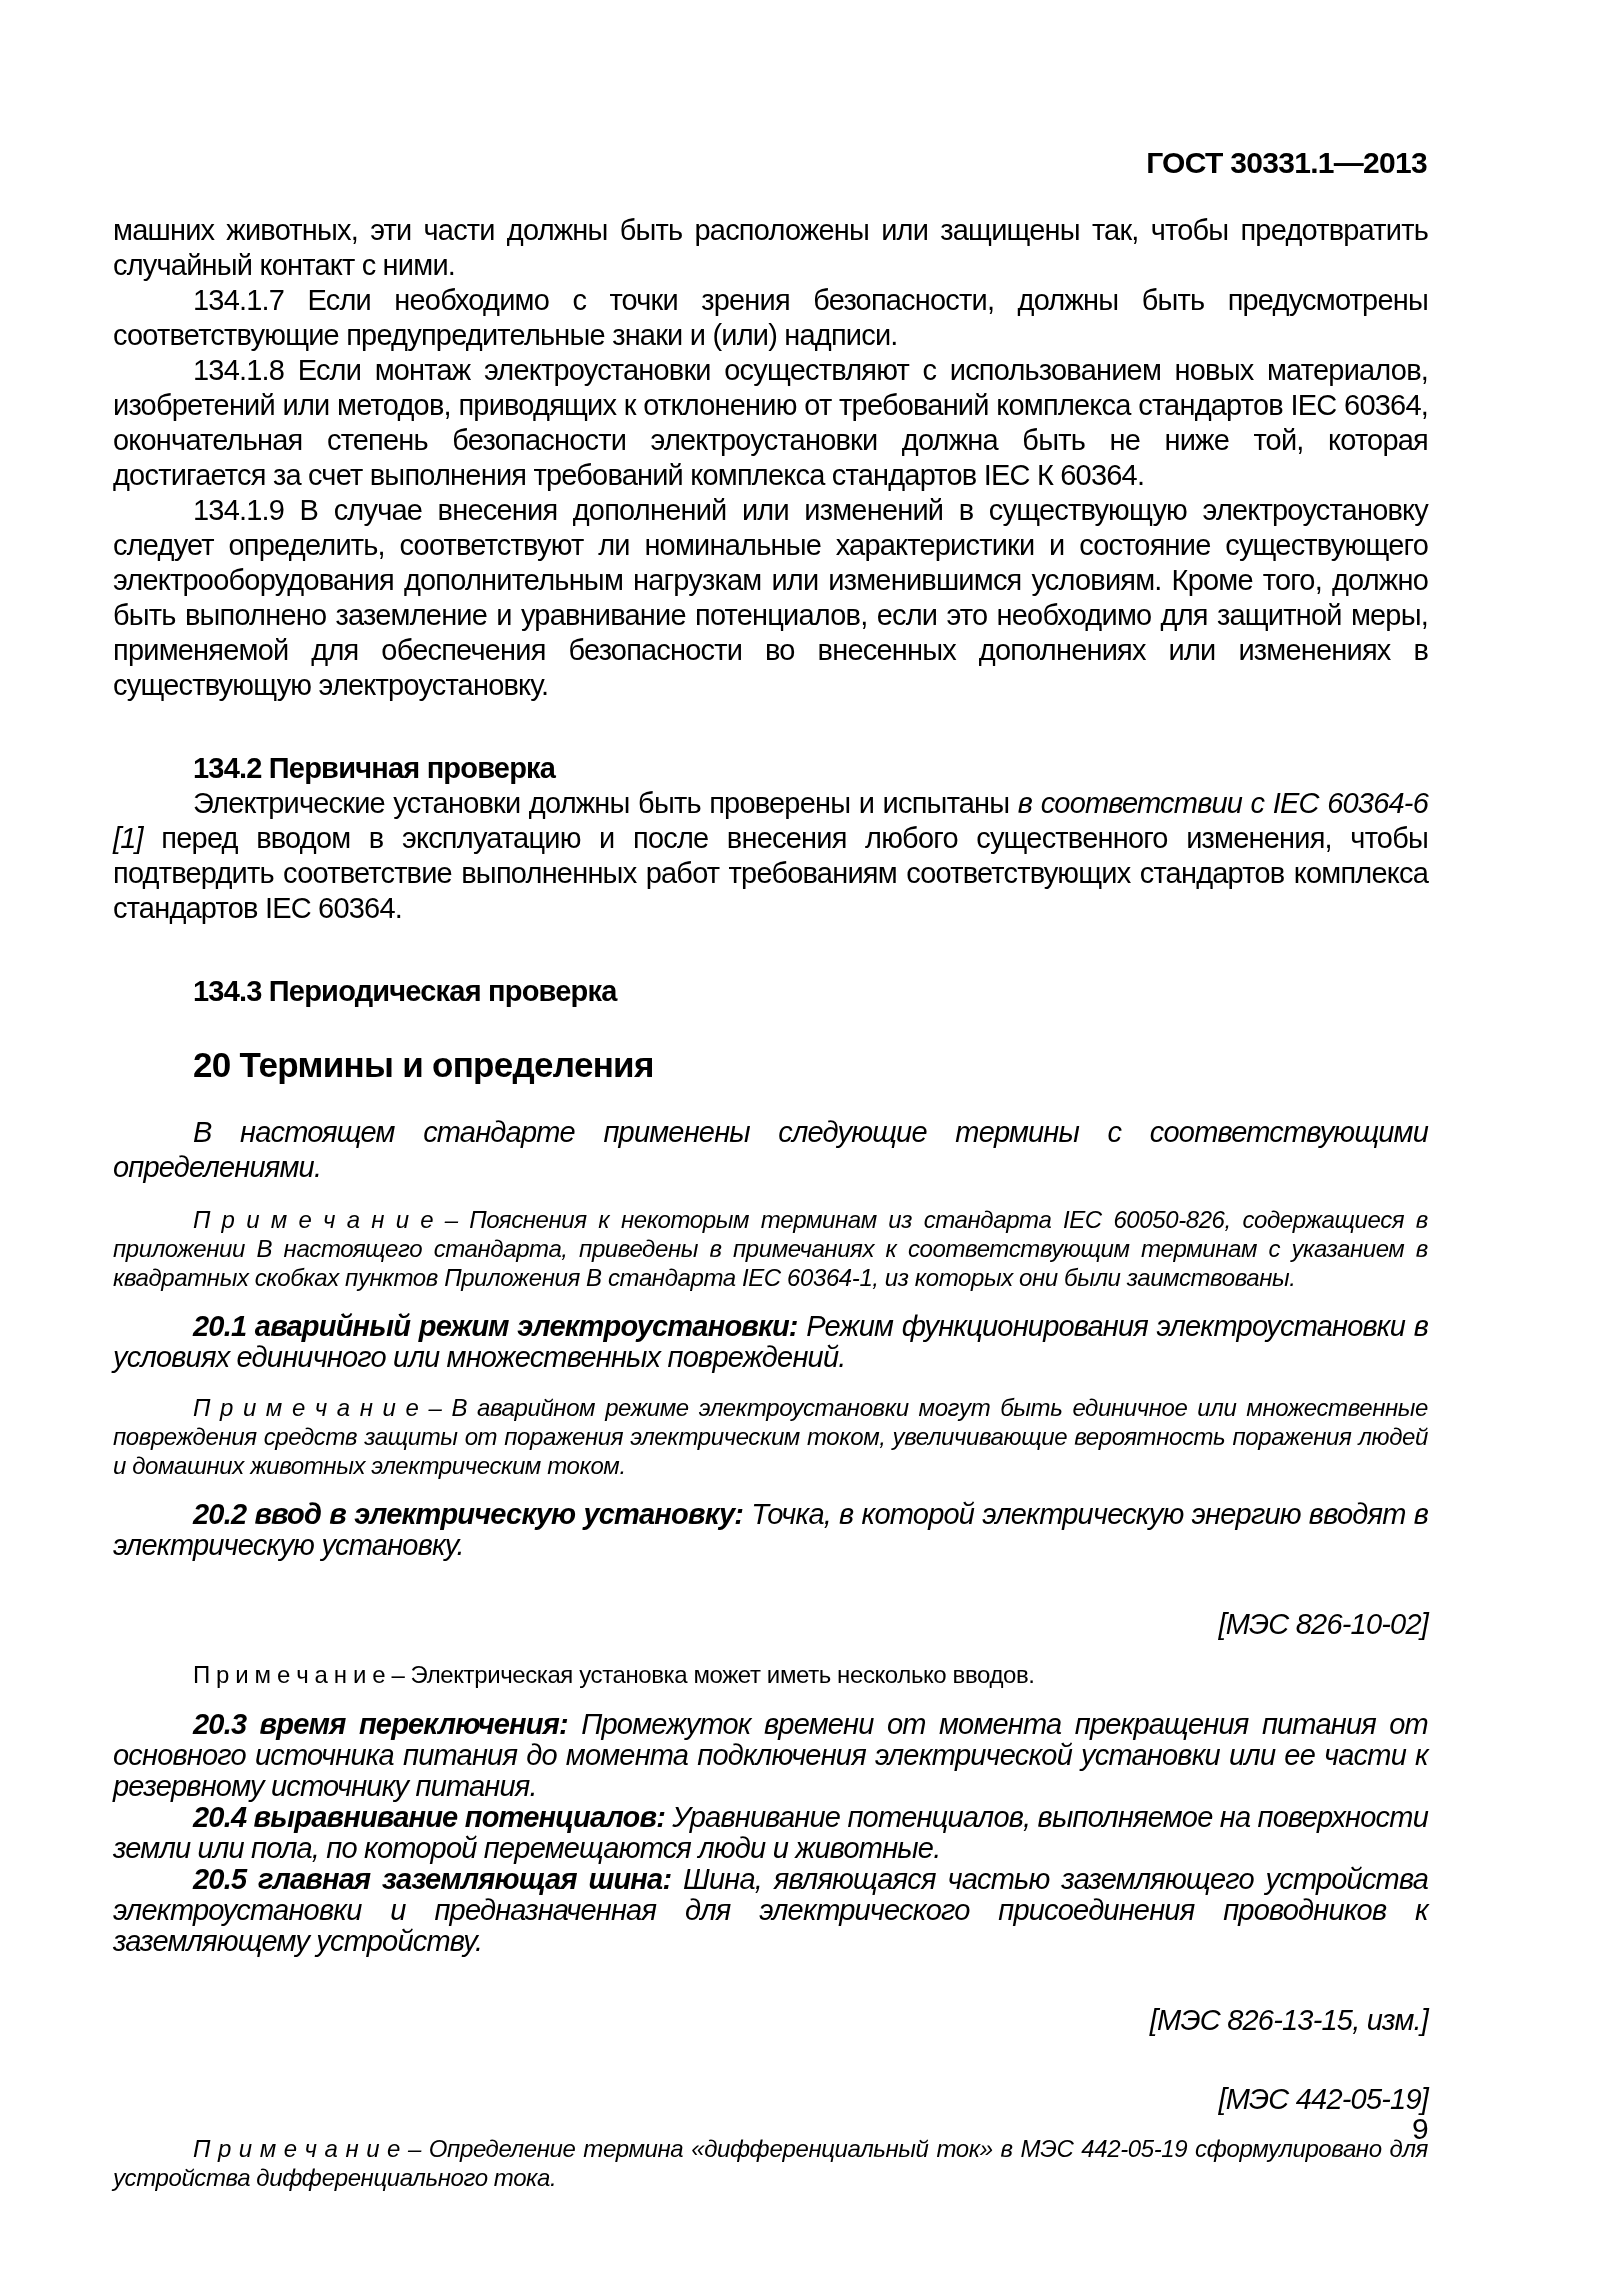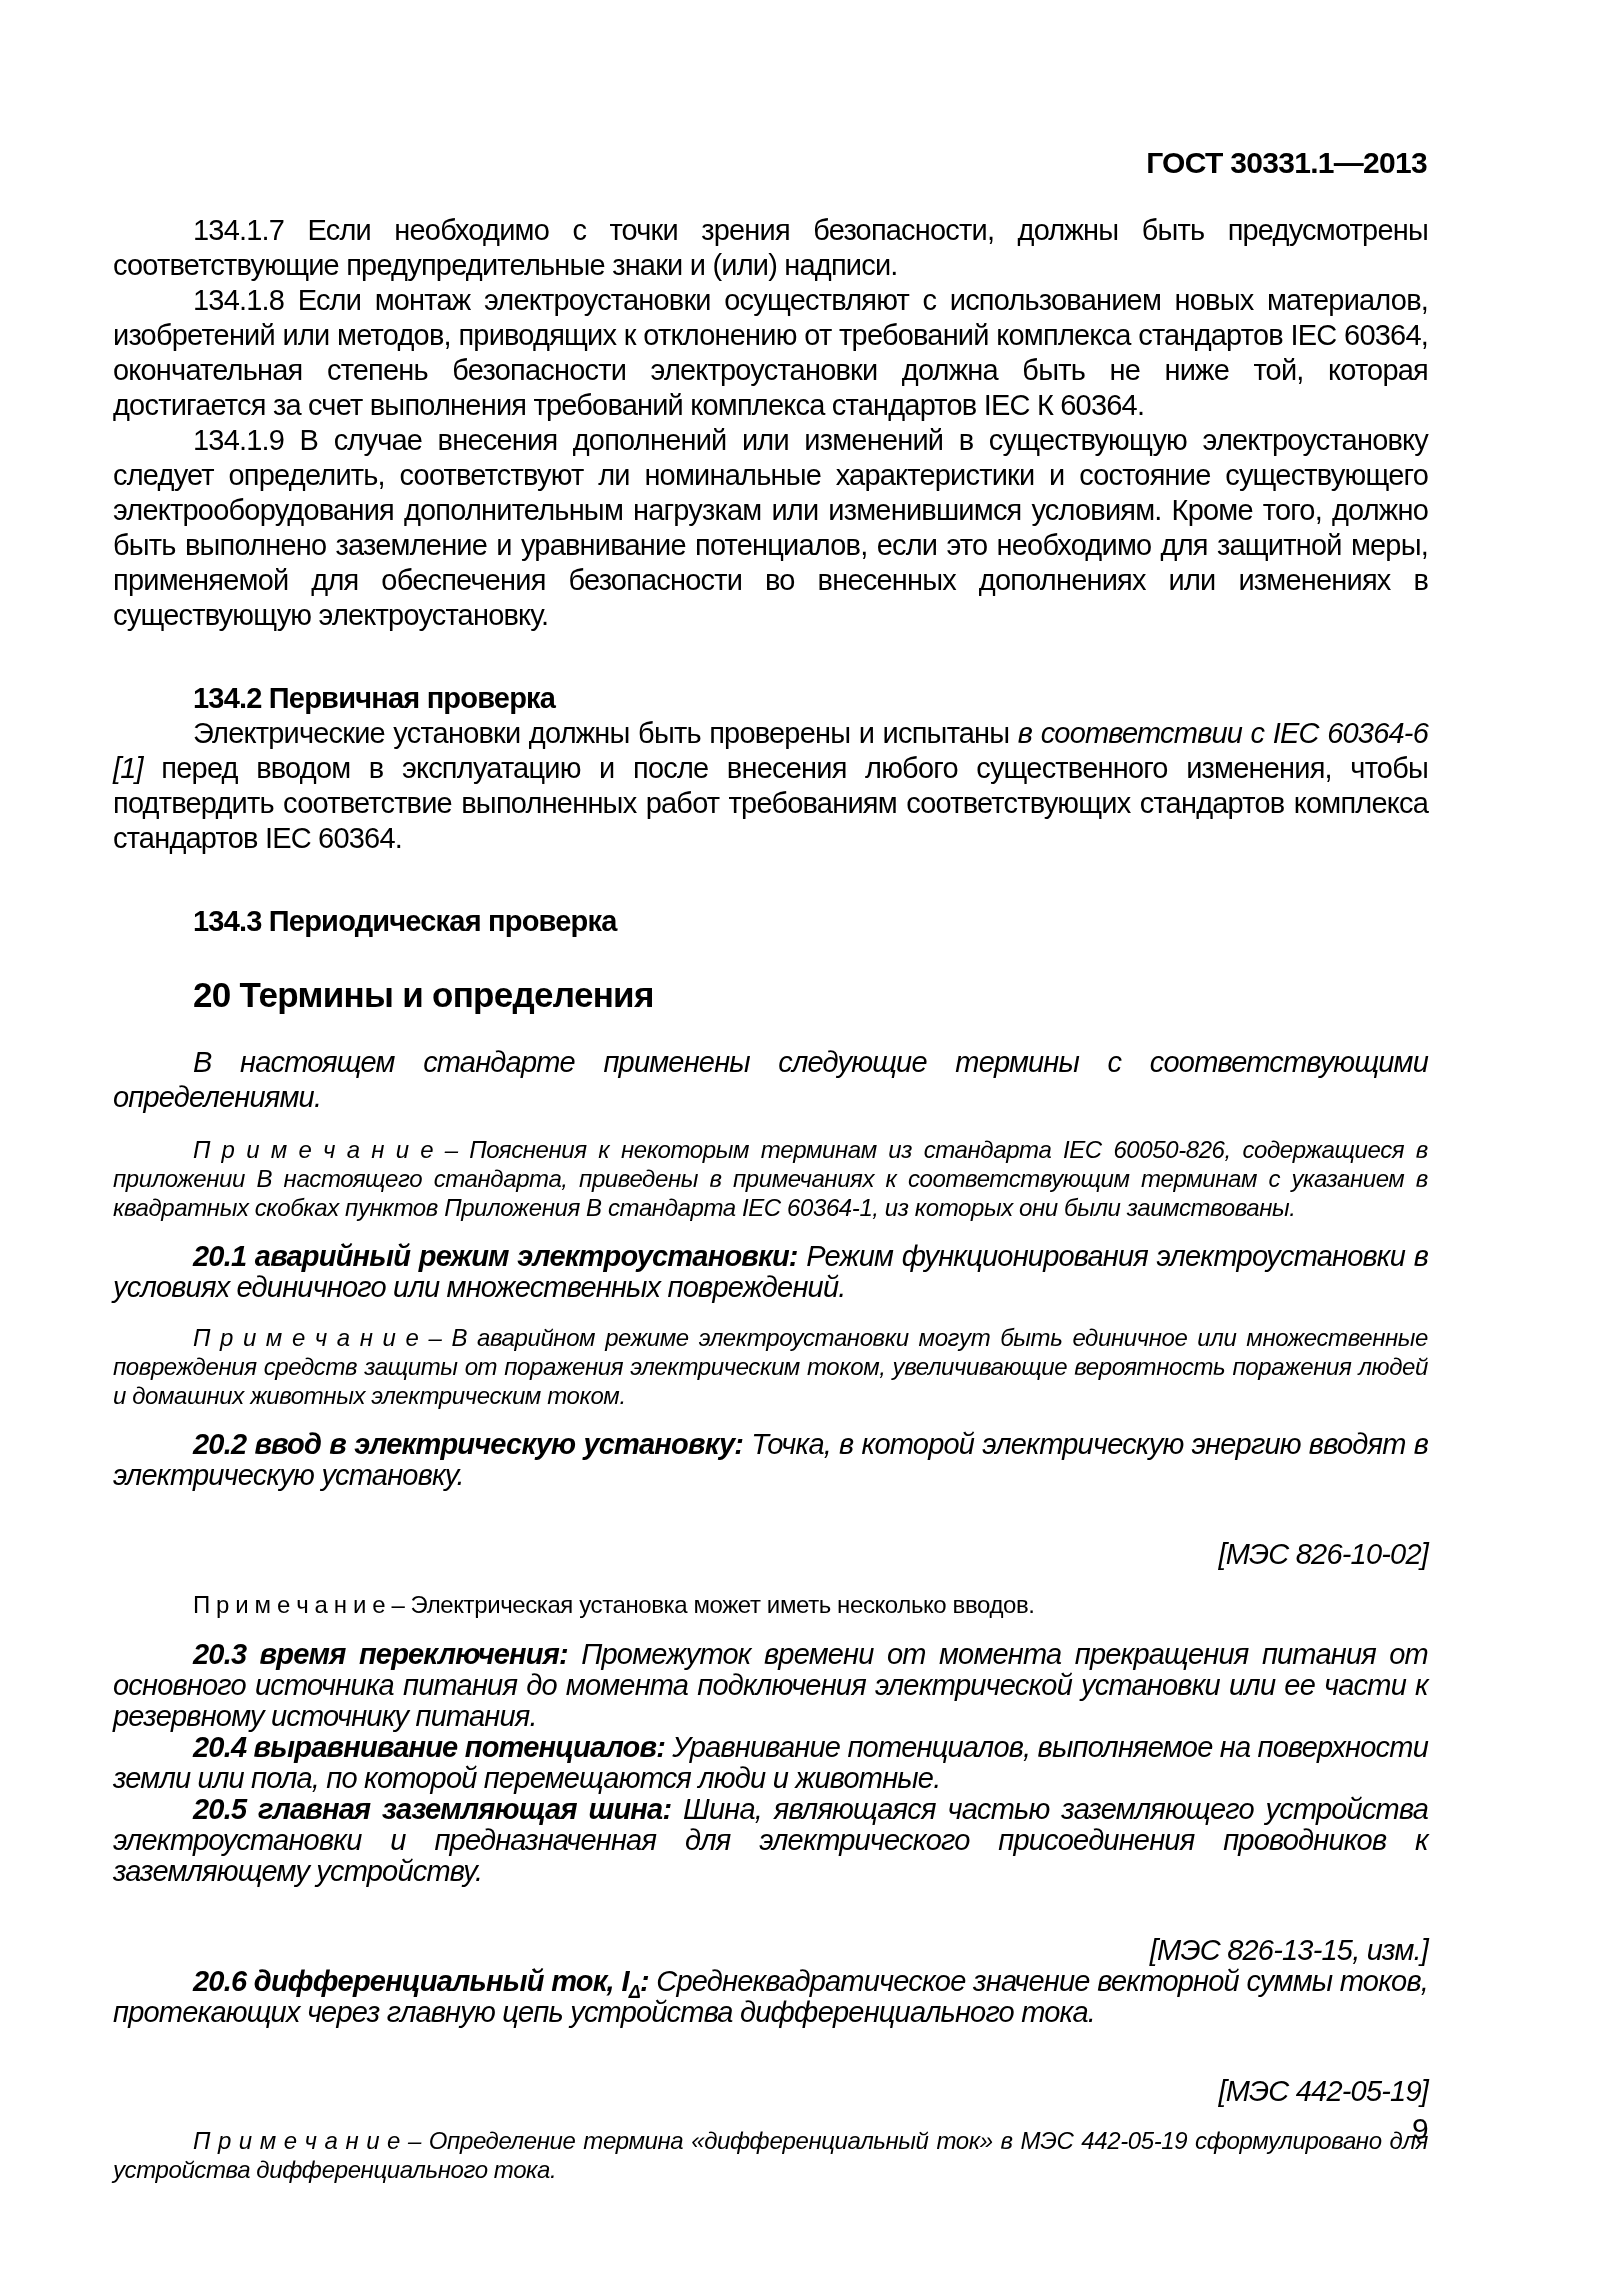--- a/index.html
+++ b/index.html
@@ -53,20 +53,21 @@
     font-size: 30px;
   }
 </style>
 </head>
 <body>
 
 <div class="gost-header">ГОСТ 30331.1—2013</div>
 
 <main class="content">
 
+  <p class="body noindent">машних животных, эти части должны быть расположены или защищены так, чтобы предотвратить случайный контакт с ними.</p>
 
   <p class="body">134.1.7 Если необходимо с точки зрения безопасности, должны быть предусмотрены соответствующие предупредительные знаки и (или) надписи.</p>
 
   <p class="body">134.1.8 Если монтаж электроустановки осуществляют с использованием новых материалов, изобретений или методов, приводящих к отклонению от требований комплекса стандартов IEC 60364, окончательная степень безопасности электроустановки должна быть не ниже той, которая достигается за счет выполнения требований комплекса стандартов IEC К 60364.</p>
 
   <p class="body">134.1.9 В случае внесения дополнений или изменений в существующую электроустановку следует определить, соответствуют ли номинальные характеристики и состояние существующего электрооборудования дополнительным нагрузкам или изменившимся условиям. Кроме того, должно быть выполнено заземление и уравнивание потенциалов, если это необходимо для защитной меры, применяемой для обеспечения безопасности во внесенных дополнениях или изменениях в существующую электроустановку.</p>
 
   <p class="body bold">134.2 Первичная проверка</p>
 
   <p class="body"><span>Электрические установки должны быть проверены и испытаны </span><span class="it">в соответствии с IEC 60364-6 [1]</span><span> перед вводом в эксплуатацию и после внесения любого существенного изменения, чтобы подтвердить соответствие выполненных работ требованиям соответствующих стандартов комплекса стандартов IEC 60364.</span></p>
@@ -91,21 +92,20 @@
   <div class="note"><span class="note-label">П р и м е ч а н и е</span> <span>– Электрическая установка может иметь несколько вводов.</span></div>
 
   <p class="term-p"><span class="term">20.3 время переключения:</span><span> Промежуток времени от момента прекращения питания от основного источника питания до момента подключения электрической установки или ее части к резервному источнику питания.</span></p>
 
   <p class="term-p"><span class="term">20.4 выравнивание потенциалов:</span><span> Уравнивание потенциалов, выполняемое на поверхности земли или пола, по которой перемещаются люди и животные.</span></p>
 
   <p class="term-p"><span class="term">20.5 главная заземляющая шина:</span><span> Шина, являющаяся частью заземляющего устройства электроустановки и предназначенная для электрического присоединения проводников к заземляющему устройству.</span></p>
 
   <p class="ref">[МЭС 826-13-15, изм.]</p>
 
-  <p class="term-p"><span class="term"><span>20.6 дифференциальный ток, I</span><sub class="delta">Δ</sub><span>:</span></span><span> Среднеквадратическое значение векторной суммы токов, протекающих через главную цепь устройства дифференциального тока.</span></p>
 
   <p class="ref">[МЭС 442-05-19]</p>
 
   <div class="note it"><span class="note-label">П р и м е ч а н и е</span> <span>– Определение термина «дифференциальный ток» в МЭС 442-05-19 сформулировано для устройства дифференциального тока.</span></div>
 
 </main>
 
 <div class="page-number">9</div>
 
 

